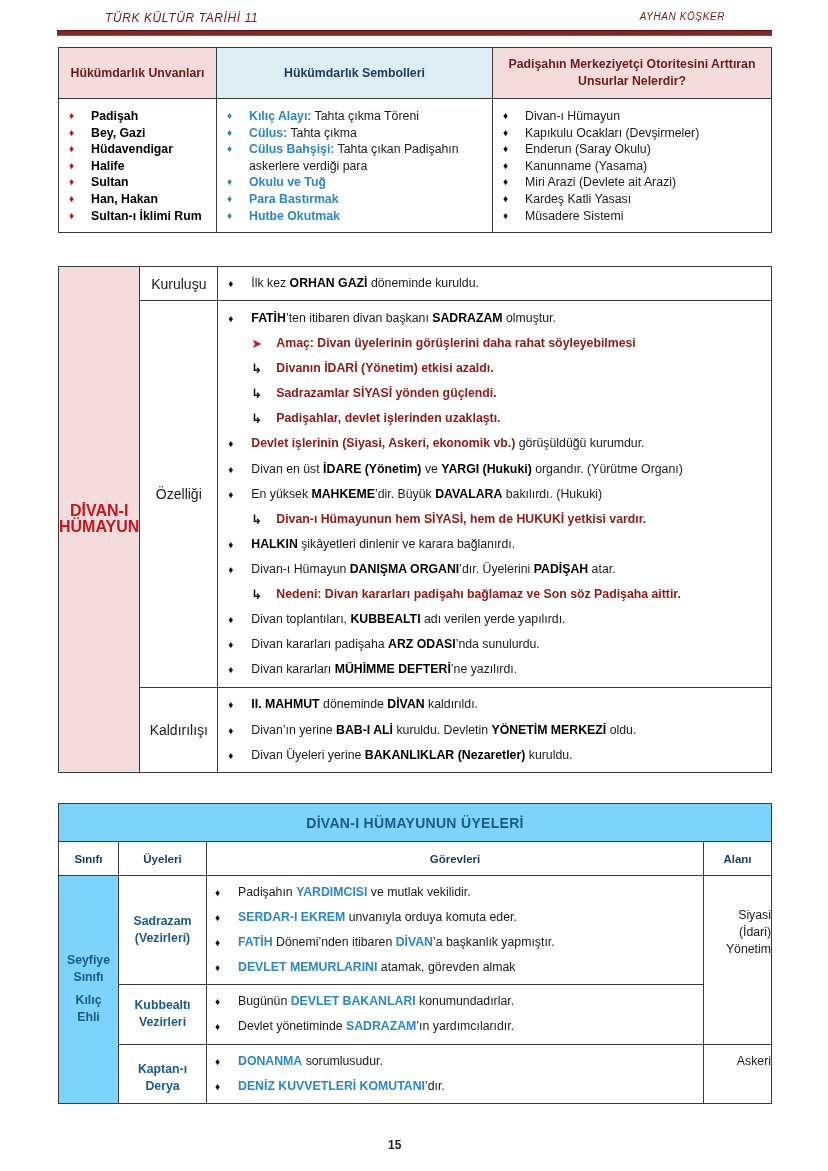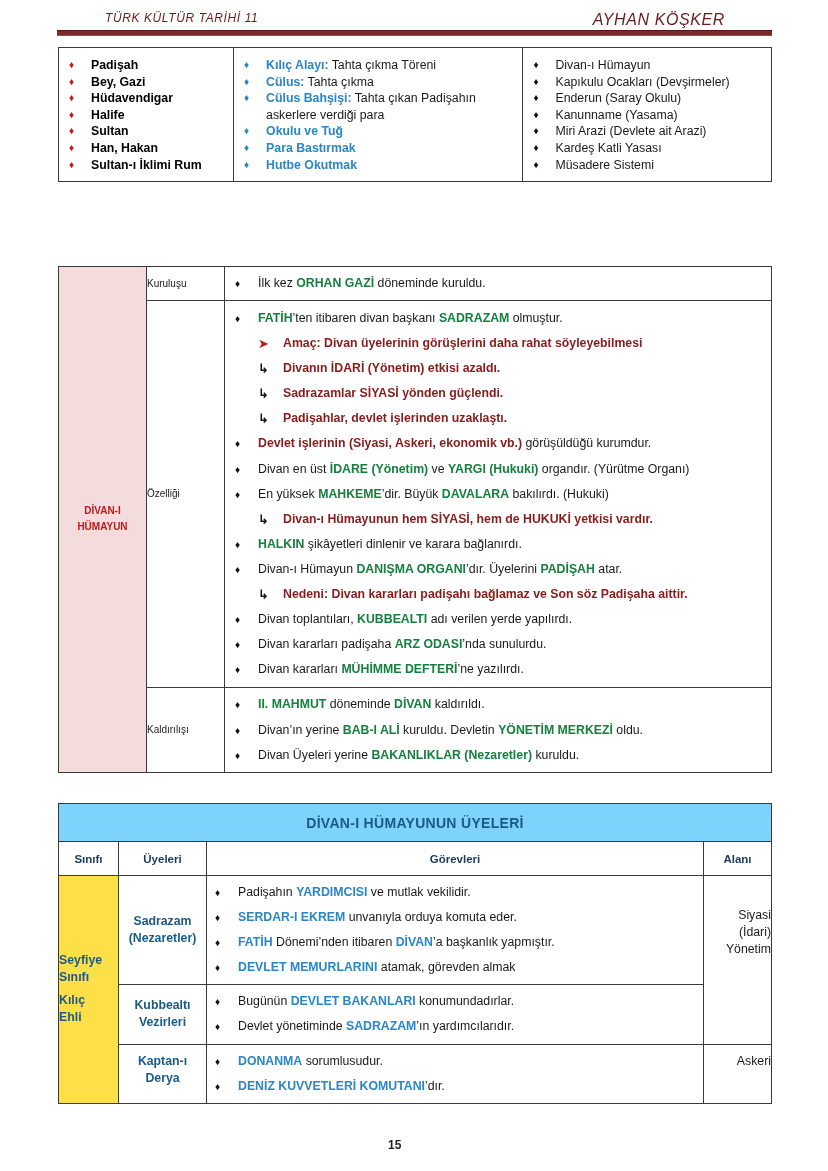--- a/index.html
+++ b/index.html
@@ -1,21 +1,21 @@
 <!DOCTYPE html>
 <html><head>
 <meta charset="utf-8">
 <style>
   * { box-sizing: border-box; margin: 0; padding: 0; }
   html, body { width: 828px; height: 1171px; background: #ffffff; }
   body { font-family: "Liberation Sans", "DejaVu Sans", sans-serif; color: #1a1a1a; position: relative; overflow: hidden; }
 
   .page-header { position: absolute; left: 57px; top: 10px; width: 715px; height: 20px; }
   .hdr-left { position: absolute; left: 48px; top: 1px; font-size: 12px; letter-spacing: 0.6px; color: #6b1a1a; font-style: italic; }
-  .hdr-right { position: absolute; right: 47px; top: 1px; font-size: 16px; letter-spacing: 0.6px; color: #6b1a1a; font-style: italic; }
+  .hdr-right { position: absolute; right: 47px; top: 1px; font-size: 10px; letter-spacing: 0.6px; color: #6b1a1a; font-style: italic; }
   .hdr-rule { position: absolute; left: 57px; top: 30px; width: 715px; height: 6px; background: #7a2a2a; border-top: 1px solid #5a1515; border-bottom: 1px solid #a04848; }
 
   table { border-collapse: collapse; position: absolute; font-size: 12.3px; }
   td, th { border: 1.2px solid #3a3a3a; vertical-align: top; }
 
   
   .t1 { left: 58px; top: 47px; width: 714px; }
   .t1 th { height: 51px; font-weight: bold; font-size: 12.3px; vertical-align: middle; text-align: center; line-height: 17px; padding: 0 8px; }
   .th-pink { background: #f4dcdc; color: #6b1a1a; }
   .th-blue { background: #dcedf3; color: #1a3a5a; }
@@ -26,53 +26,58 @@
   .red-li li { color: #000000; font-weight: bold; }
   .red-li li::before { color: #c4161c; }
   .blue-li li::before { color: #2a86c4; }
   .blk-li li::before { color: #111; }
   .bk { color: #2a86c4; font-weight: bold; text-align: right; }
   .cont { padding-left: 24px; }
 
   
   .t2 { left: 58px; top: 266px; width: 714px; }
   .t2 td { line-height: 16px; }
-  .divan-label { width: 88px; background: #f4dcdc; color: #c4161c; font-weight: bold; text-align: center; vertical-align: middle; font-size: 10px; line-height: 17px; }
-  .sec-label { width: 78px; vertical-align: middle; font-size: 10px; }
+  .divan-label { width: 80px; background: #f4dcdc; color: #c4161c; font-weight: bold; text-align: center; vertical-align: middle; font-size: 16px; line-height: 17px; }
+  .sec-label { width: 78px; text-align: center; vertical-align: middle; font-size: 14px; }
   .items { padding: 0 10px; }
   .row { position: relative; height: 25.1px; line-height: 25.1px; padding-left: 23px; white-space: nowrap; }
   .row .mk { position: absolute; left: 0; top: 0; font-size: 10px; color: #111; }
   .row.sub { padding-left: 48px; color: #8b1a1a; font-weight: bold; }
   .row.sub .mk { left: 23px; font-size: 13px; }
   .row.sub .mk.arrow { color: #c4161c; }
-  .hl { color: #15803d; font-weight: bold; }
+  .hl { color: #000000; font-weight: bold; }
   .dk { color: #8b1a1a; font-weight: bold; }
 
   
   .t3 { left: 58px; top: 803px; width: 714px; }
   .t3 .title { background: #7dd3fc; color: #1a5a8a; font-weight: bold; font-size: 14px; text-align: center; vertical-align: middle; height: 38px; letter-spacing: 0.3px; }
   .t3 .colh { font-weight: bold; font-size: 11.5px; text-align: center; vertical-align: middle; height: 34px; color: #1a3a5a; }
-  .sinif { width: 60px; background: #fde047; color: #1a5a8a; font-weight: bold; vertical-align: middle; font-size: 12.3px; line-height: 17px; }
+  .sinif { width: 60px; background: #7dd3fc; color: #1a5a8a; font-weight: bold; text-align: center; vertical-align: middle; font-size: 12.3px; line-height: 17px; }
   .uye { width: 88px; text-align: center; vertical-align: middle; color: #1a5a8a; font-weight: bold; line-height: 17px; }
   .alan { width: 68px; text-align: right; vertical-align: middle; line-height: 17px; }
   .blue { color: #2a86c4; font-weight: bold; }
   .t3 .items { padding: 4px 8px; }
   .page-num { position: absolute; left: 388px; top: 1138px; font-size: 12px; font-weight: bold; color: #222; }
 </style>
 </head>
 <body>
 
 <div class="page-header">
   <span class="hdr-left">TÜRK KÜLTÜR TARİHİ 11</span>
   <span class="hdr-right">AYHAN KÖŞKER</span>
 </div>
 <div class="hdr-rule"></div>
 
 <table class="t1">
   <tbody>
+      <tr>
+    <th class="th-pink" style="width:158px">Hükümdarlık Unvanları</th>
+    <th class="th-blue" style="width:276px">Hükümdarlık Sembolleri</th>
+    <th class="th-pink">Padişahın Merkeziyetçi Otoritesini Arttıran Unsurlar Nelerdir?</th>
+  </tr>
   <tr>
     <td>
       <ul class="bl red-li">
         <li>Padişah</li>
         <li>Bey, Gazi</li>
         <li>Hüdavendigar</li>
         <li>Halife</li>
         <li>Sultan</li>
         <li>Han, Hakan</li>
         <li>Sultan-ı İklimi Rum</li>
@@ -162,21 +167,21 @@
   </tr>
   <tr>
     <td class="sinif" rowspan="3">
       <div>Seyfiye</div>
           <div>Sınıfı</div>
       <div style="margin-top:6px">Kılıç</div>
           <div>Ehli</div>
     </td>
     <td class="uye">
           <div>Sadrazam</div>
-          <div>(Nezaretler)</div>
+          <div>(Vezirleri)</div>
         </td>
     <td class="items" id="d0">
           <div class="row"><span class="mk">♦</span><span>Padişahın </span><span class="blue">YARDIMCISI</span><span> ve mutlak vekilidir.</span></div>
           <div class="row"><span class="mk">♦</span><span class="blue">SERDAR-I EKREM</span><span> unvanıyla orduya komuta eder.</span></div>
           <div class="row"><span class="mk">♦</span><span class="blue">FATİH</span><span> Dönemi’nden itibaren </span><span class="blue">DİVAN</span><span>’a başkanlık yapmıştır.</span></div>
           <div class="row"><span class="mk">♦</span><span class="blue">DEVLET MEMURLARINI</span><span> atamak, görevden almak</span></div>
         </td>
     <td class="alan" rowspan="2">
           <div>Siyasi</div>
           <div>(İdari)</div>
@@ -188,21 +193,21 @@
     <td class="uye">
           <div>Kubbealtı</div>
           <div>Vezirleri</div>
         </td>
     <td class="items" id="d1">
           <div class="row"><span class="mk">♦</span><span>Bugünün </span><span class="blue">DEVLET BAKANLARI</span><span> konumundadırlar.</span></div>
           <div class="row"><span class="mk">♦</span><span>Devlet yönetiminde </span><span class="blue">SADRAZAM</span><span>’ın yardımcılarıdır.</span></div>
         </td>
   </tr>
   <tr>
-    <td class="uye" style="vertical-align:top;padding-top:8px">
+    <td class="uye" style="vertical-align:top;padding-top:16px">
           <div>Kaptan-ı</div>
           <div>Derya</div>
         </td>
     <td class="items" id="d2">
           <div class="row"><span class="mk">♦</span><span class="blue">DONANMA</span><span> sorumlusudur.</span></div>
           <div class="row"><span class="mk">♦</span><span class="blue">DENİZ KUVVETLERİ KOMUTANI</span><span>’dır.</span></div>
         </td>
     <td class="alan" style="vertical-align:top;padding-top:8px">Askeri</td>
   </tr>
 </tbody>

